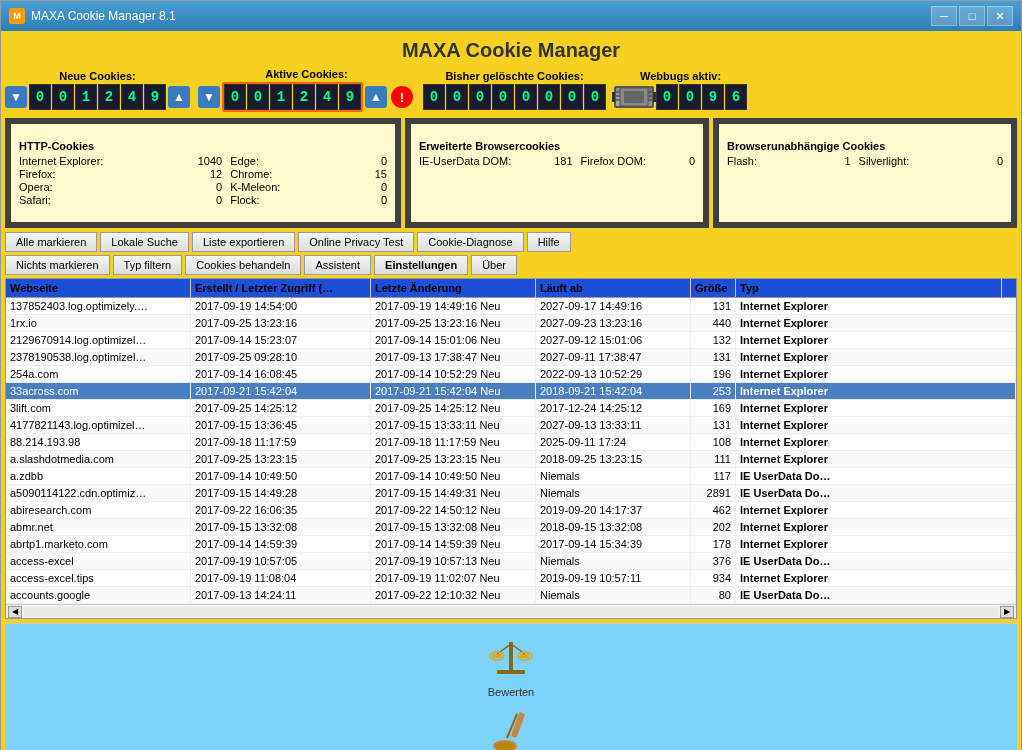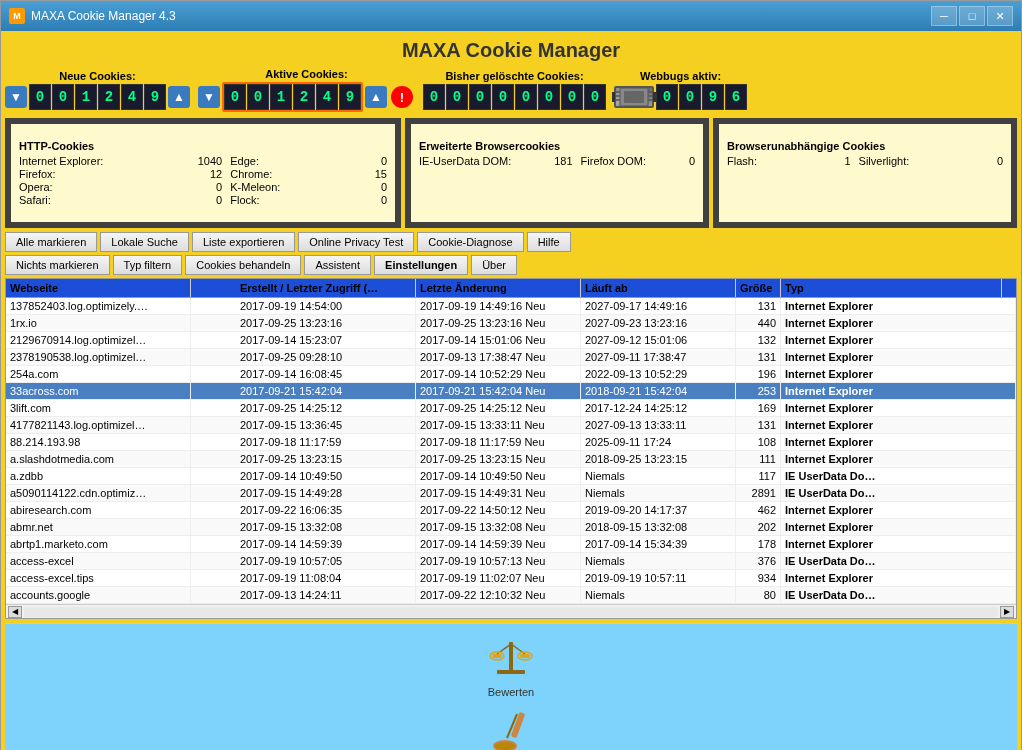--- a/index.html
+++ b/index.html
@@ -203,21 +203,21 @@
       font-size: 11px;
     }
     .th {
       padding: 3px 4px;
       border-right: 1px solid #ccc;
       overflow: hidden;
       white-space: nowrap;
       cursor: pointer;
     }
     .col-website { width: 185px; }
-    .col-created { width: 180px; margin-left: 45px; }
+    .col-created { width: 180px; }
     .col-modified { width: 165px; }
     .col-expires { width: 155px; }
     .col-size { width: 45px; }
     .col-type { flex: 1; }
     .table-body {
       overflow-y: auto;
       flex: 1;
     }
     .table-row {
       display: flex;
@@ -327,21 +327,21 @@
     .chip-icon::after { right: -4px; }
   </style>
 </head>
 <body>
 
 <div class="window">
 
   <div class="titlebar">
     <div class="titlebar-left">
       <div class="titlebar-icon">M</div>
-      <span class="titlebar-title">MAXA Cookie Manager 4.3</span>
+      <span class="titlebar-title">MAXA Cookie Manager 8.1</span>
     </div>
     <div class="titlebar-buttons">
       <button class="titlebar-btn">─</button>
       <button class="titlebar-btn">□</button>
       <button class="titlebar-btn close">✕</button>
     </div>
   </div>
 
   <div class="main-content">
 

